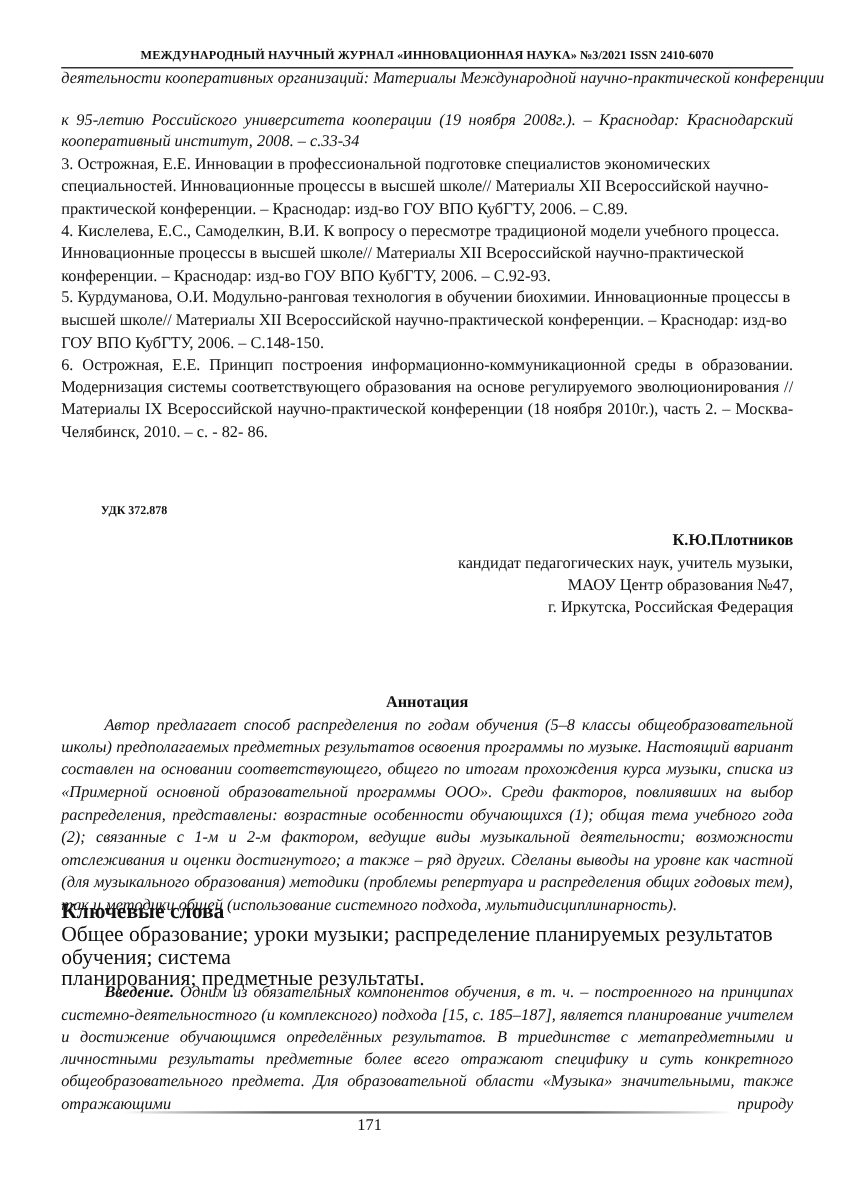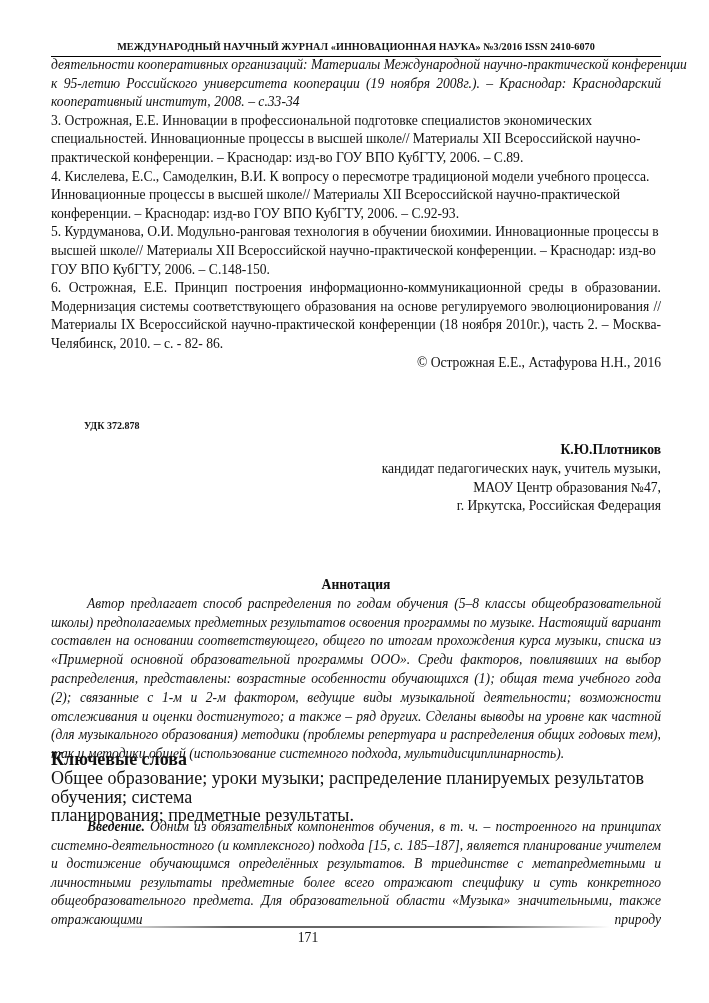--- a/index.html
+++ b/index.html
@@ -25,26 +25,26 @@
   .intro { position: absolute; left: 51px; width: 610px; top: 818px; font-size: 13.6px; line-height: 18.6px; }
   .footer-line { position: absolute; left: 102px; width: 508px; top: 926px; height: 2px;
                  background: linear-gradient(to right, rgba(0,0,0,0) 0%, #bbb 10%, #666 25%, #666 75%, #bbb 90%, rgba(0,0,0,0) 100%); }
   .pagenum { position: absolute; left: 0; width: 616px; top: 930px; text-align: center; font-size: 13.6px; }
 </style>
 </head>
 <body>
 
 <div class="page">
 
-  <div class="header">МЕЖДУНАРОДНЫЙ НАУЧНЫЙ ЖУРНАЛ «ИННОВАЦИОННАЯ НАУКА» №3/2016 ISSN 2410-6070</div>
+  <div class="header">МЕЖДУНАРОДНЫЙ НАУЧНЫЙ ЖУРНАЛ «ИННОВАЦИОННАЯ НАУКА» №3/2021 ISSN 2410-6070</div>
 
   <div class="body">
     <div class="p j">
       <div class="nl" style="text-align:justify;text-align-last:justify;">деятельности кооперативных организаций: Материалы Международной научно-практической конференции</div>
-      <div class="nl" style="text-align:justify;text-align-last:justify;">к 95-летию Российского университета кооперации (19 ноября 2008г.). – Краснодар: Краснодарский</div>
+      <div class="nl" style="text-align:justify;text-align-last:justify;margin-top:16px;">к 95-летию Российского университета кооперации (19 ноября 2008г.). – Краснодар: Краснодарский</div>
       <div class="nl">кооперативный институт, 2008. – с.33-34</div>
     </div>
     <div class="p">
       <div class="nl">3. Острожная, Е.Е. Инновации в профессиональной подготовке специалистов экономических</div>
       <div class="nl">специальностей. Инновационные процессы в высшей школе// Материалы XII Всероссийской научно-</div>
       <div class="nl">практической конференции. – Краснодар: изд-во ГОУ ВПО КубГТУ, 2006. – С.89.</div>
     </div>
     <div class="p">
       <div class="nl">4. Кислелева, Е.С., Самоделкин, В.И. К вопросу о пересмотре традиционой модели учебного процесса.</div>
       <div class="nl">Инновационные процессы в высшей школе// Материалы XII Всероссийской научно-практической</div>
@@ -54,21 +54,20 @@
       <div class="nl">5. Курдуманова, О.И. Модульно-ранговая технология в обучении биохимии. Инновационные процессы в</div>
       <div class="nl">высшей школе// Материалы XII Всероссийской научно-практической конференции. – Краснодар: изд-во</div>
       <div class="nl">ГОУ ВПО КубГТУ, 2006. – С.148-150.</div>
     </div>
     <div class="p">
       <div class="nl" style="text-align:justify;text-align-last:justify;">6. Острожная, Е.Е. Принцип построения информационно-коммуникационной среды в образовании.</div>
       <div class="nl" style="text-align:justify;text-align-last:justify;">Модернизация системы соответствующего образования на основе регулируемого эволюционирования //</div>
       <div class="nl" style="text-align:justify;text-align-last:justify;">Материалы IX Всероссийской научно-практической конференции (18 ноября 2010г.), часть 2. – Москва-</div>
       <div class="nl">Челябинск, 2010. – с. - 82- 86.</div>
     </div>
-    <div class="p right">© Острожная Е.Е., Астафурова Н.Н., 2016</div>
   </div>
 
   <div class="udk">УДК 372.878</div>
 
   <div class="author-block">
     <div class="bold">К.Ю.Плотников</div>
     <div>кандидат педагогических наук, учитель музыки,</div>
     <div>МАОУ Центр образования №47,</div>
     <div>г. Иркутска, Российская Федерация</div>
   </div>

